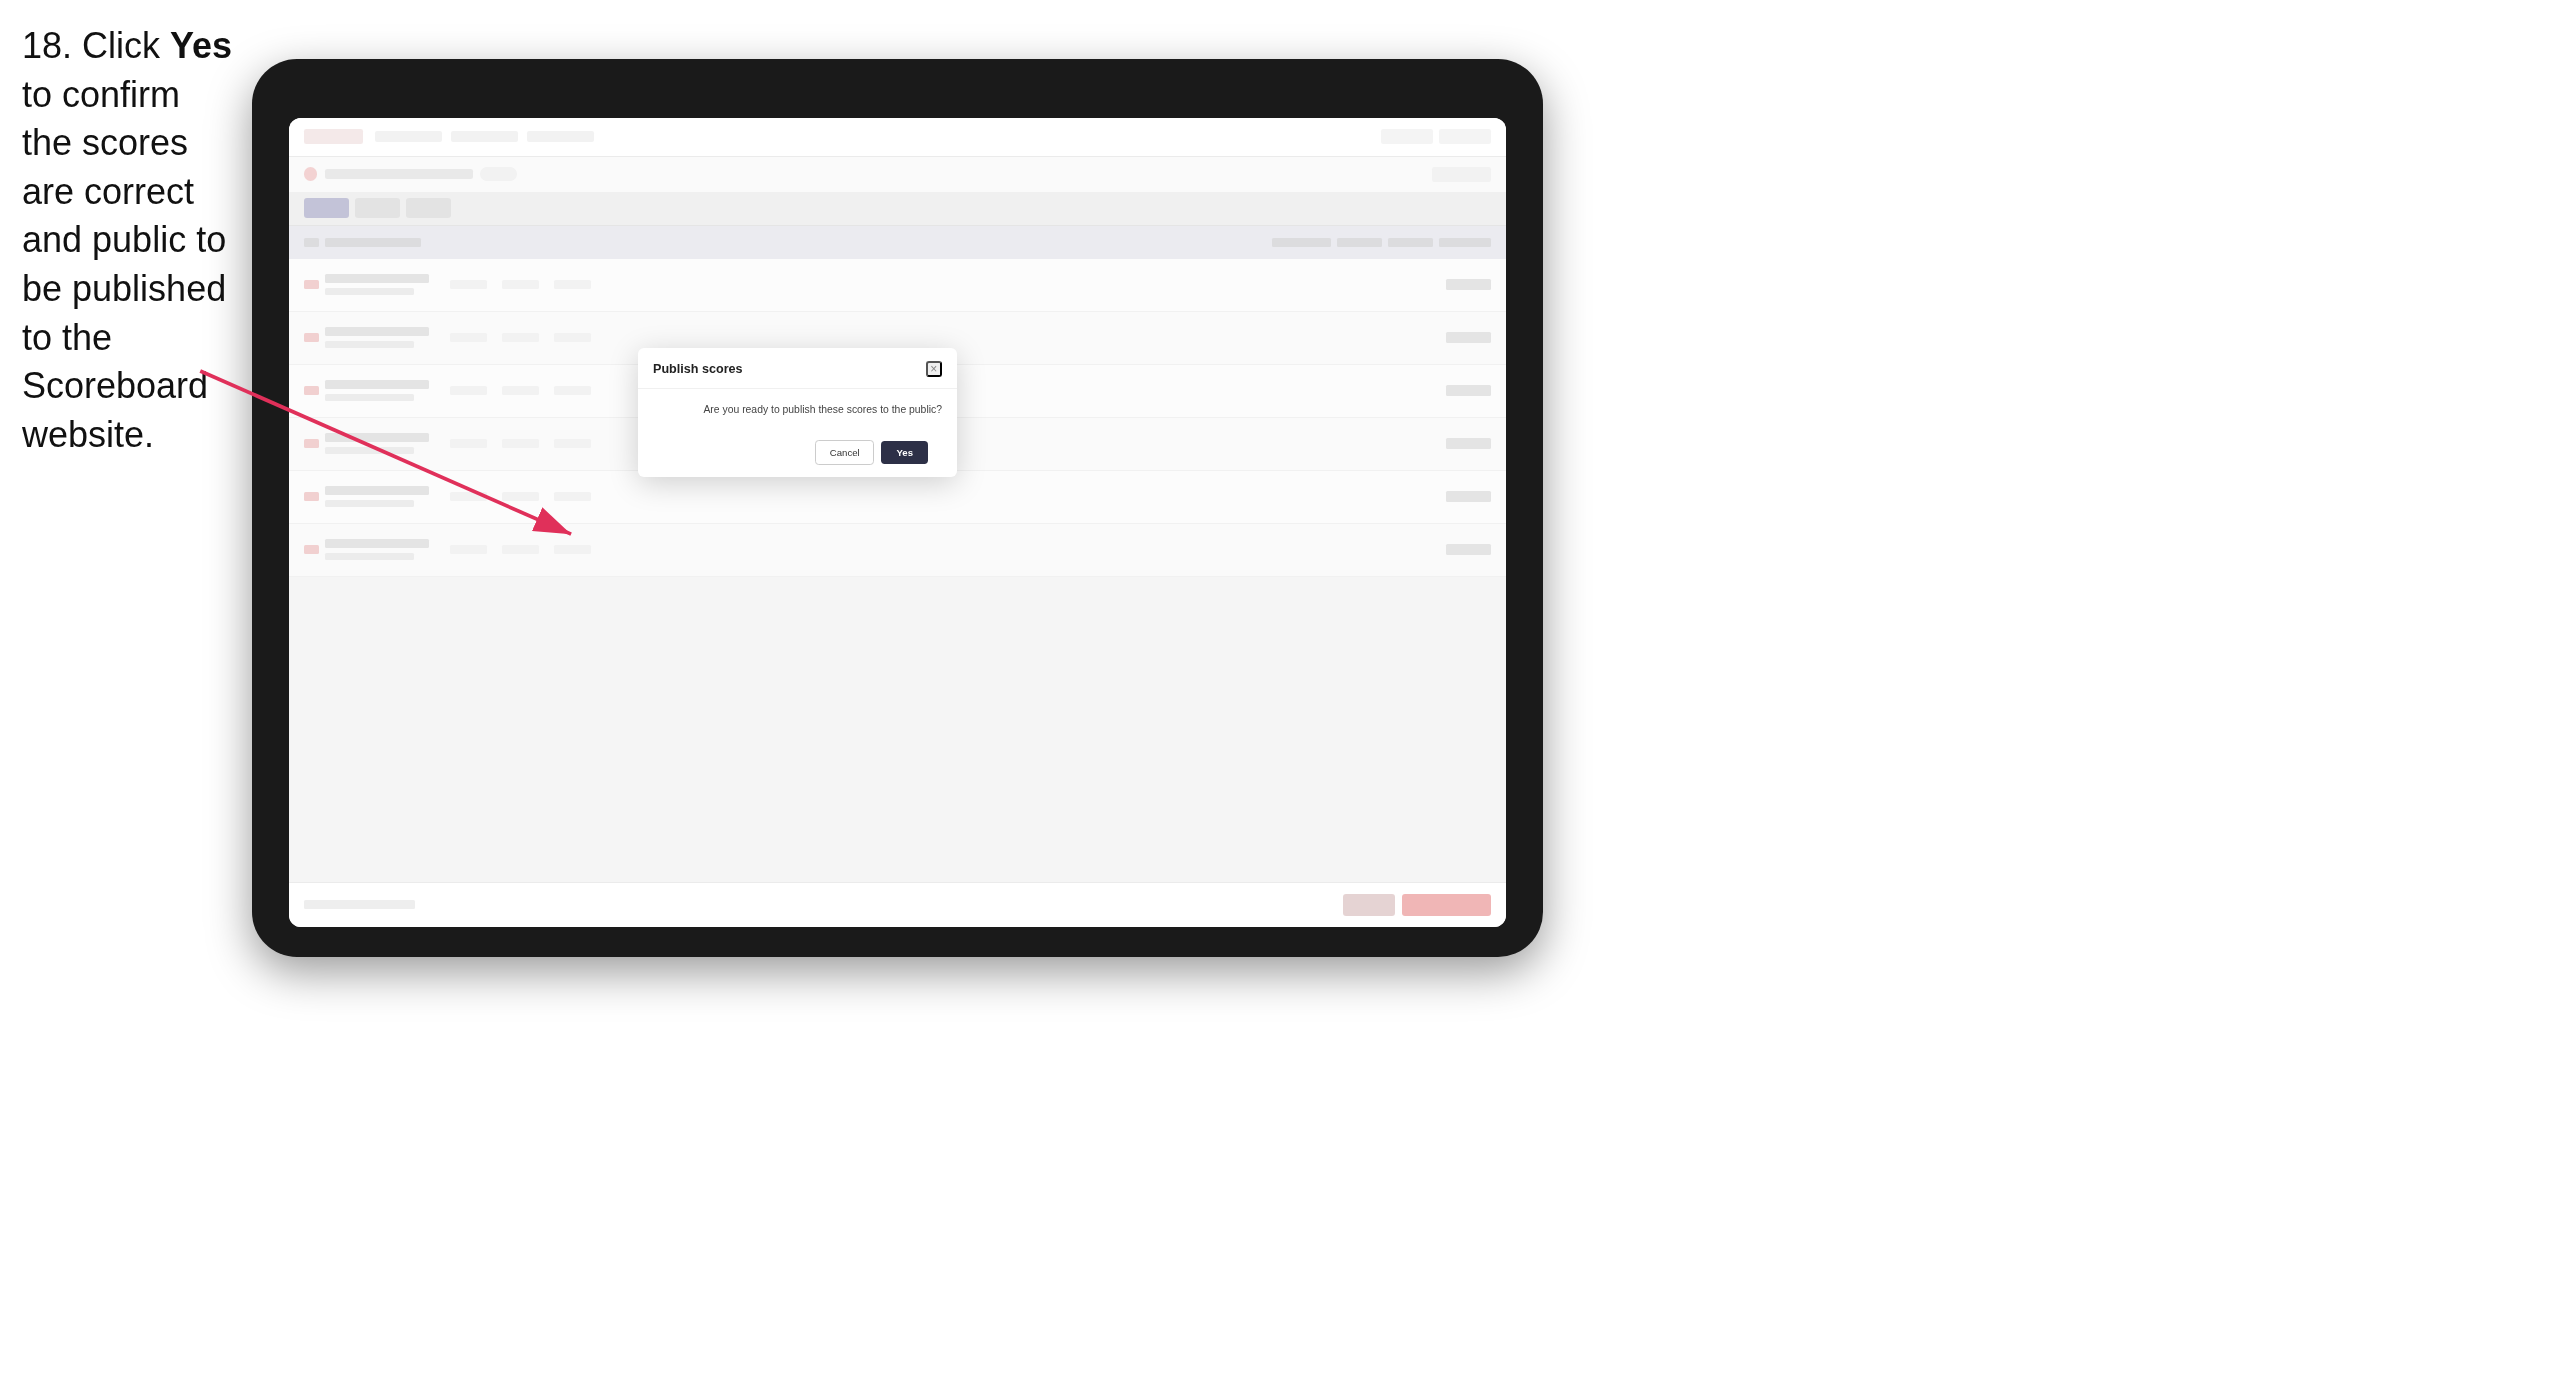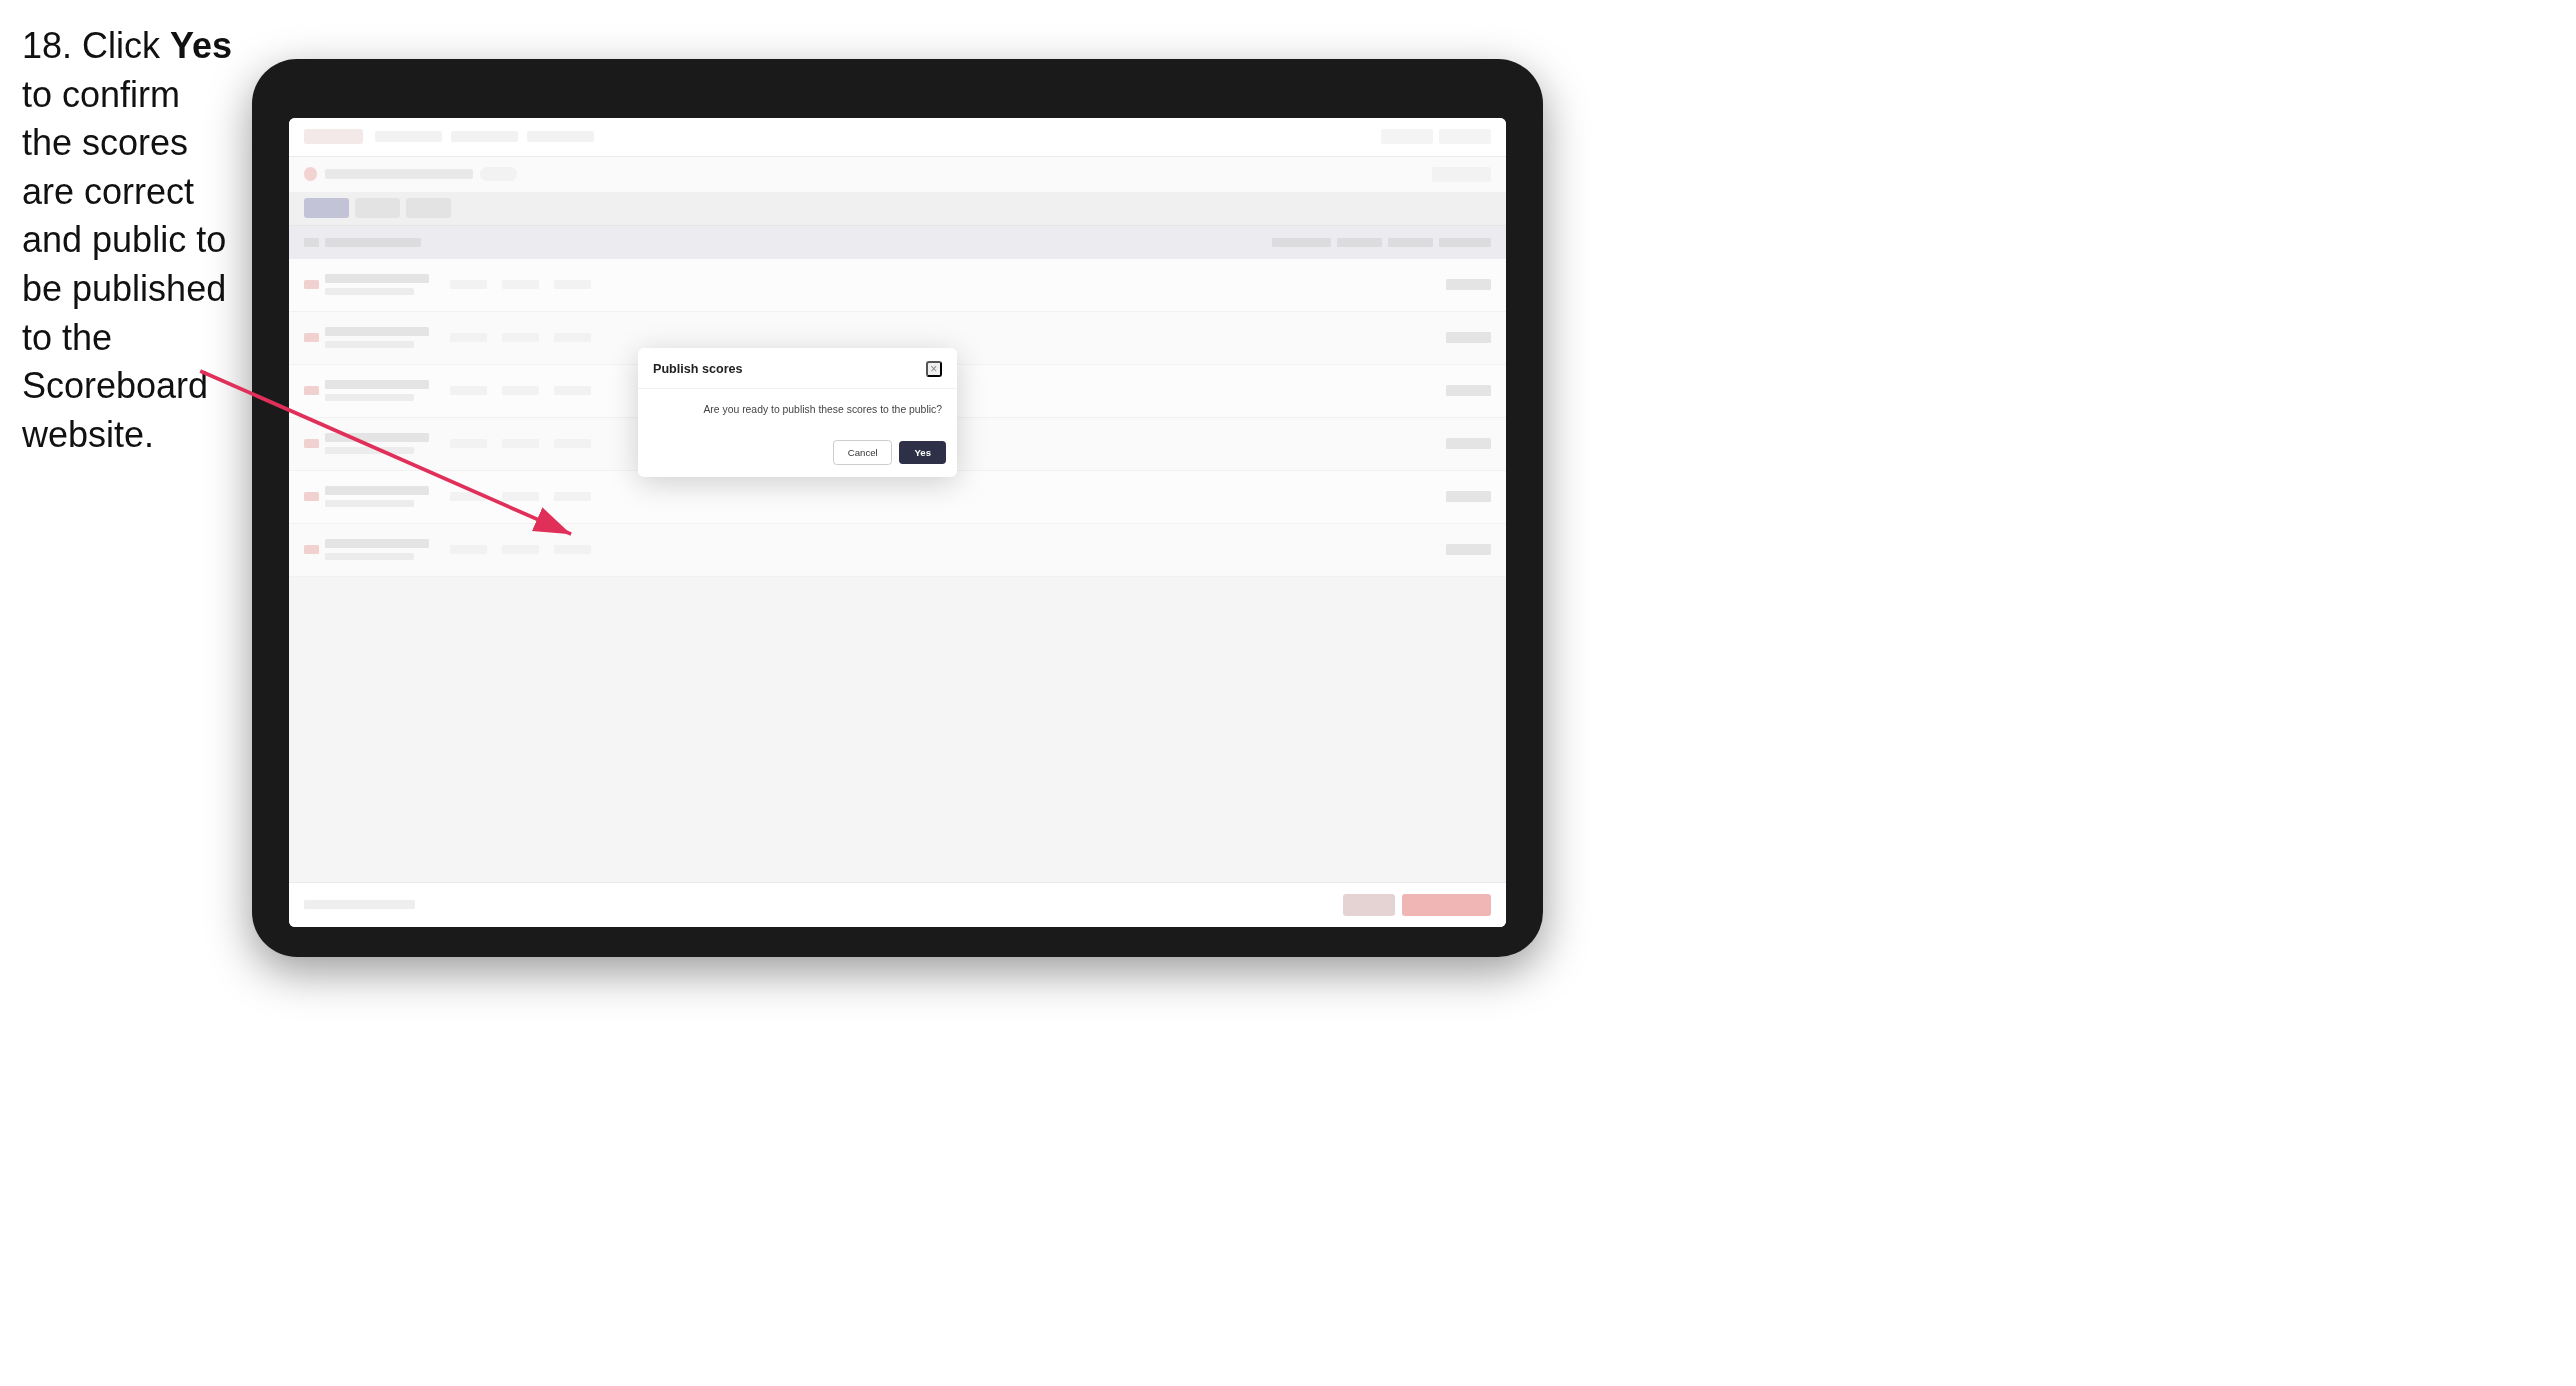--- a/index.html
+++ b/index.html
@@ -39,21 +39,21 @@
       box-shadow: 0 15px 45px rgba(0,0,0,0.4);
       display: flex;
       align-items: center;
       justify-content: center;
     }
 
     .tablet-screen {
       width: 1217px;
       height: 809px;
       background: #f0f0f0;
-      border-radius: 6px;
+      border-radius: 12px;
       overflow: hidden;
       position: relative;
       margin-top: 28px;
     }
 
     
     .app-header {
       position: absolute;
       top: 0;
       left: 0;
@@ -357,21 +357,21 @@
     .dialog-message {
       font-size: 10.4px;
       color: #444;
       line-height: 1.5;
     }
 
     .dialog-footer {
       display: flex;
       align-items: center;
       justify-content: flex-end;
-      padding: 9px 11px 12px;
+      padding: 9px 29px 12px;
       gap: 7.4px;
     }
 
     .btn-cancel {
       padding: 6px 13.4px;
       background: #ffffff;
       border: 0.7px solid #cccccc;
       border-radius: 3.7px;
       font-size: 9.6px;
       color: #333;

